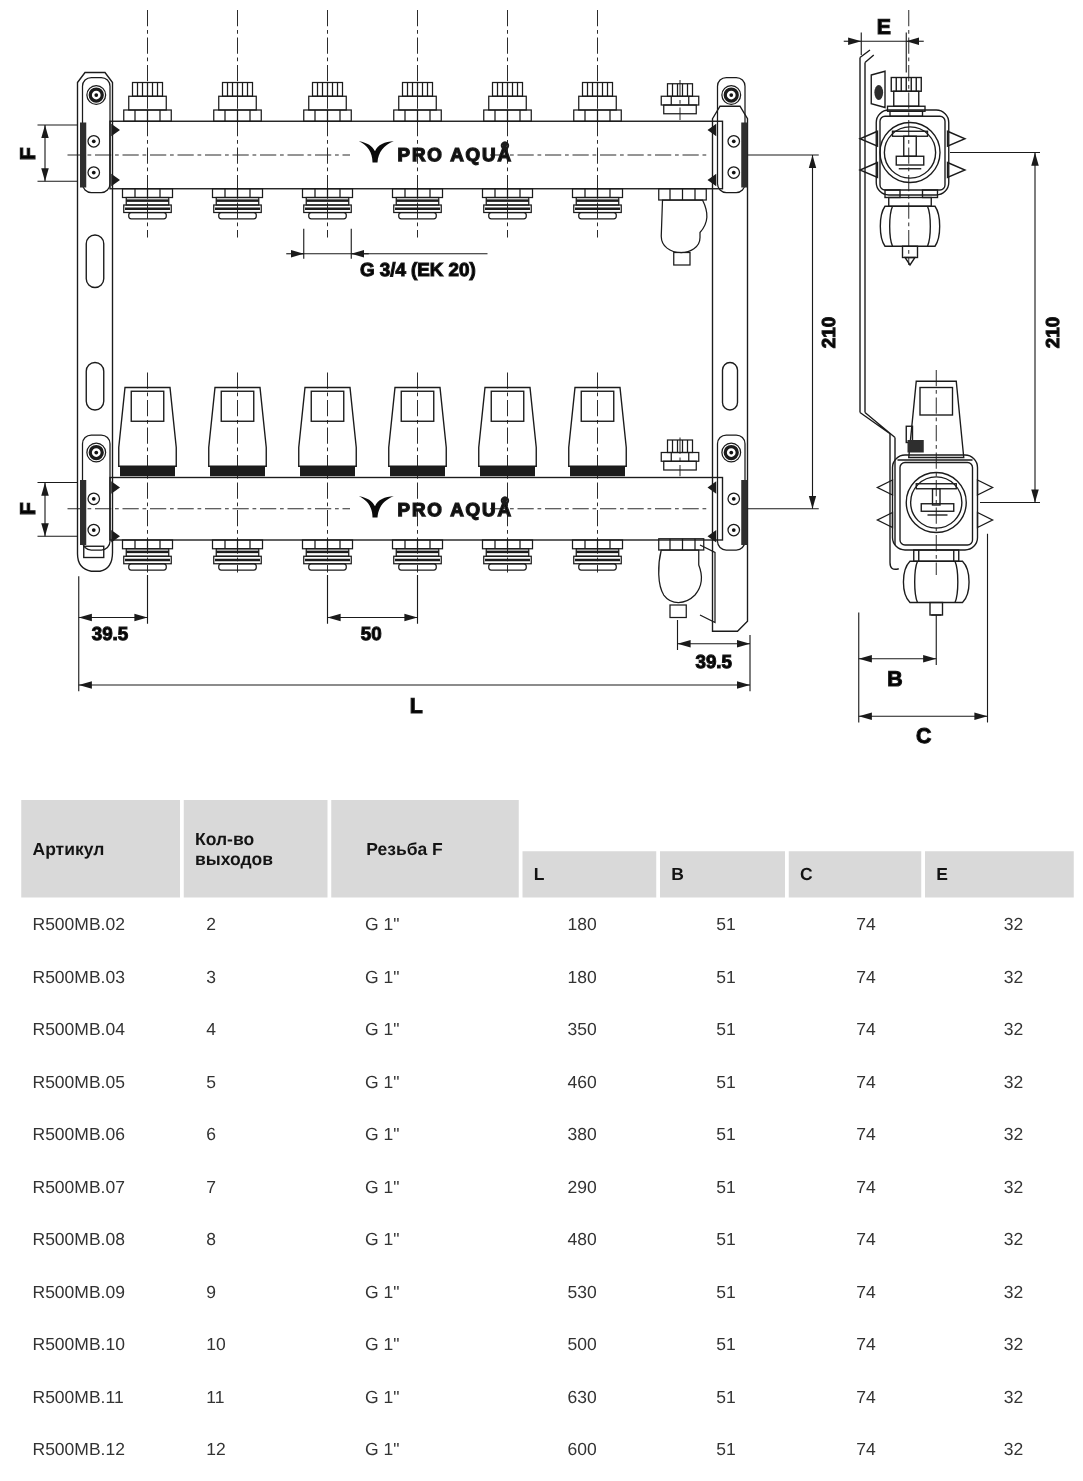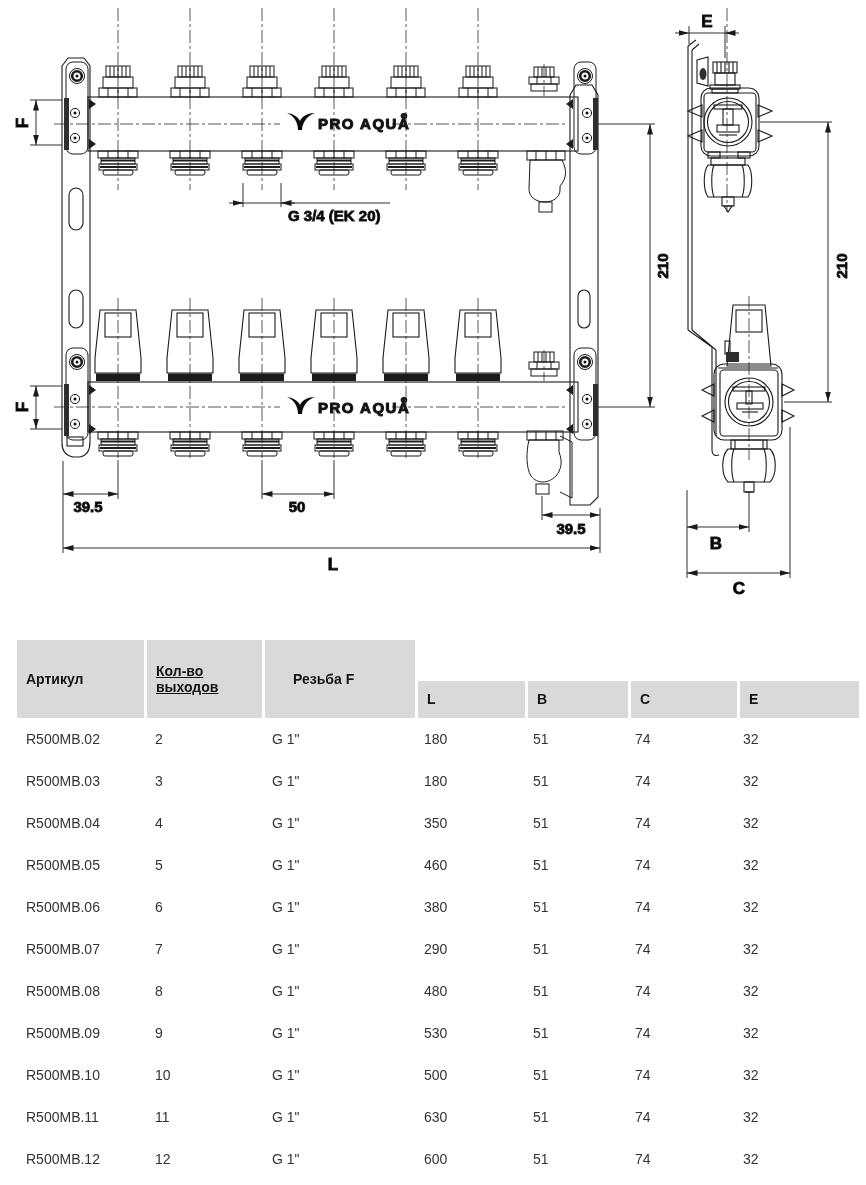--- a/index.html
+++ b/index.html
@@ -11,29 +11,29 @@
   .dimbig{font-weight:bold;font-size:17px;fill:#000;}
   .brandtxt{font-weight:bold;font-size:15px;letter-spacing:1.5px;fill:#0b0b0b;}
   .regtxt{font-weight:bold;font-size:8px;fill:#0b0b0b;}
 
   .spec-table{position:absolute;left:17px;top:640px;width:842px;}
   .thead{display:grid;grid-template-columns:127px 115px 150px 107px 100px 106px 119px;
          grid-template-rows:37px 37px;column-gap:3px;row-gap:4px;}
   .hcell{background:#d9d9d9;display:flex;align-items:center;padding-left:9px;
          font-size:14px;font-weight:bold;color:#141414;line-height:1.15;box-sizing:border-box;}
   .h1{grid-row:1/3;grid-column:1;}
-  .h2{grid-row:1/3;grid-column:2;padding-right:14px;text-decoration:underline;}
+  .h2{grid-row:1/3;grid-column:2;padding-right:14px;}
   .h3{grid-row:1/3;grid-column:3;padding-left:28px;}
   .hgrp{grid-row:1;grid-column:4/8;}
   .hs4{grid-row:2;grid-column:4;}
   .hs5{grid-row:2;grid-column:5;}
   .hs6{grid-row:2;grid-column:6;}
   .hs7{grid-row:2;grid-column:7;}
   .trow{display:grid;grid-template-columns:127px 115px 150px 107px 100px 106px 119px;
-        column-gap:2px;height:42px;align-items:center;}
+        column-gap:12px;height:42px;align-items:center;}
   .tcell{padding-left:9px;font-size:14px;color:#333;}
 </style>
 </head>
 <body>
 
 <div class="sheet">
 
 <svg width="866" height="622" viewBox="0 0 866 622">
   <defs>
     <marker id="arw" markerWidth="12" markerHeight="8" refX="10.5" refY="4" orient="auto-start-reverse" markerUnits="userSpaceOnUse">

